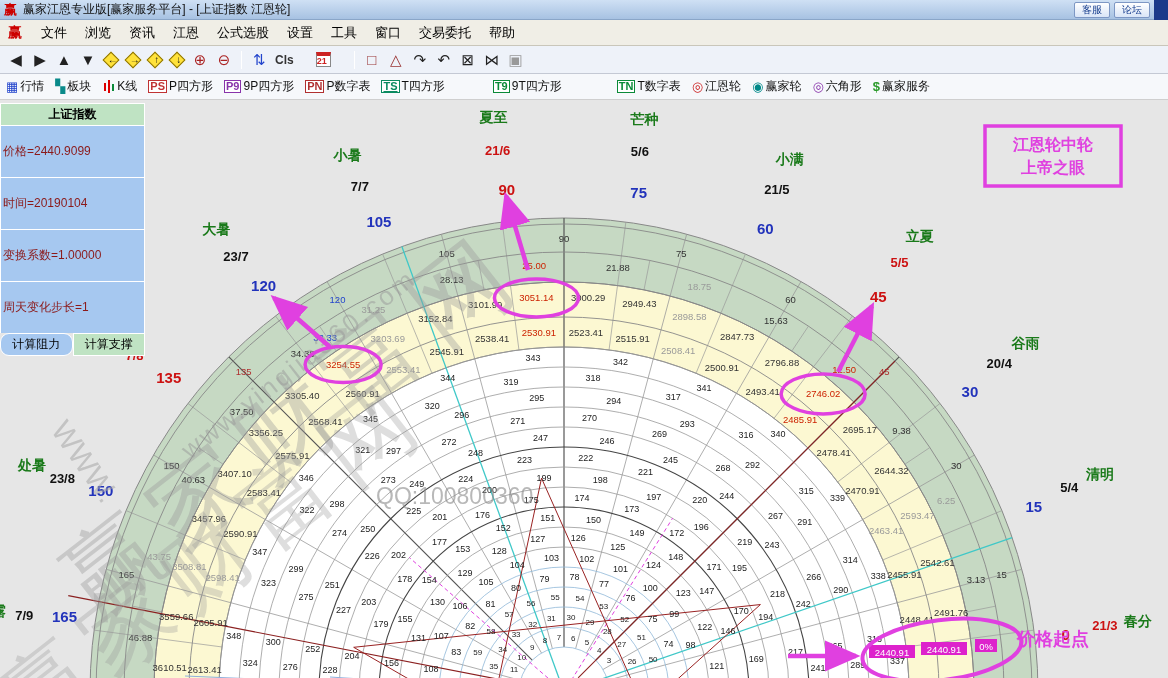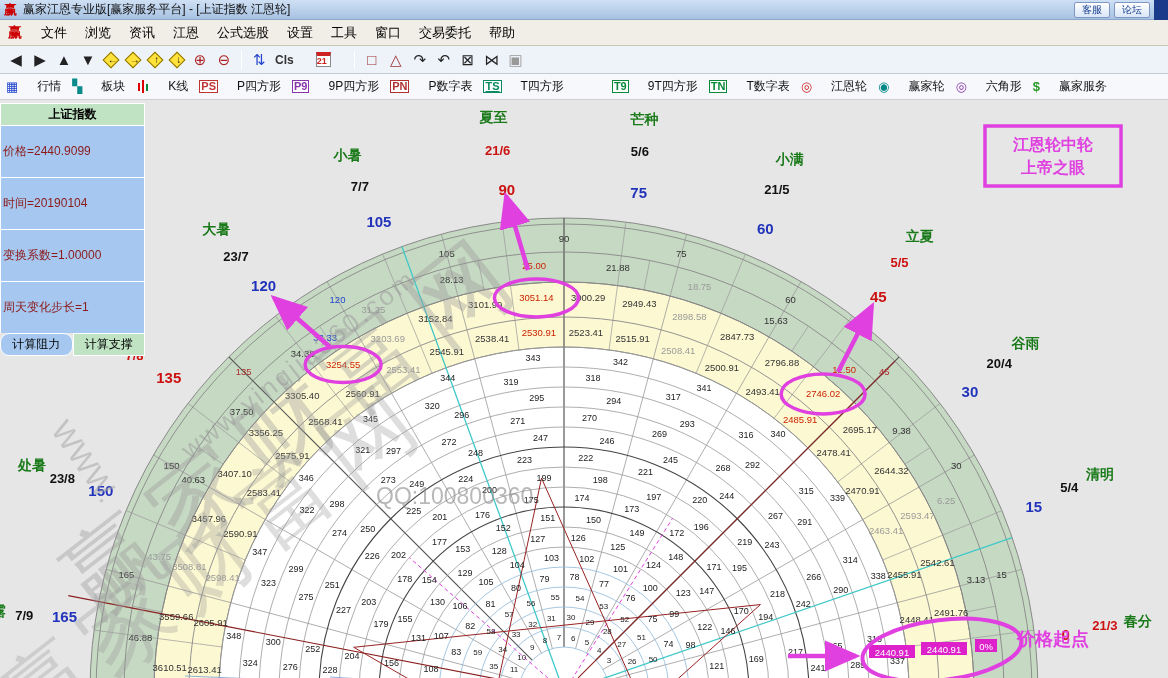--- a/index.html
+++ b/index.html
@@ -32,21 +32,21 @@
     transform:rotate(-45deg);font-size:10px;color:#111;font-weight:bold;}
   .cls{font-size:12px;font-weight:bold;color:#333;margin:0 4px;}
   .cal{display:inline-block;width:15px;height:15px;border:1px solid #888;background:#fff;
     border-top:4px solid #c22;font-size:9px;line-height:11px;text-align:left;color:#c22;font-weight:bold;margin:0 18px;}
   .redshape{color:#993333;}
   .grayicon{color:#999;}
   
   .toolbar2{position:absolute;left:0;top:74px;width:100%;height:26px;background:#f6f8fb;
     border-bottom:1px solid #cfcfcf;display:flex;align-items:center;padding-left:6px;font-size:12px;color:#111;}
   .t2{display:flex;align-items:center;margin-right:11px;}
-  .t2 .lbl{margin-left:19px;}
+  .t2 .lbl{margin-left:2px;}
   .badge{display:inline-block;font-size:11px;font-weight:bold;border:1px solid;padding:0 1px;
     line-height:11px;background:#fff;}
   .kicon{display:inline-block;width:13px;height:13px;background:
     linear-gradient(#d00,#d00) 2px 3px/2px 8px no-repeat,
     linear-gradient(#d00,#d00) 6px 0px/2px 13px no-repeat,
     linear-gradient(#0a8a38,#0a8a38) 10px 4px/2px 7px no-repeat;}
   .gicon{font-size:13px;line-height:13px;}
   
   .chart{position:absolute;left:0;top:100px;width:1168px;height:578px;background:#e6e6e6;}
   svg text{font-family:"Liberation Sans","DejaVu Sans",sans-serif;}
@@ -149,21 +149,21 @@
       </span>
       <span class="t2">
         <span class="badge" style="border-color: rgb(10, 138, 96); color: rgb(10, 138, 96); text-decoration: underline;">TS</span>
         <span class="lbl">T四方形</span>
       </span>
       <span class="t2">
         <span class="badge" style="border-color: rgb(10, 138, 56); color: rgb(10, 138, 56); margin-left: 37px;">T9</span>
         <span class="lbl">9T四方形</span>
       </span>
       <span class="t2">
-        <span class="badge" style="border-color: rgb(10, 138, 56); color: rgb(10, 138, 56);">TN</span>
+        <span class="badge" style="border-color: rgb(10, 138, 56); color: rgb(10, 138, 56); margin-left: 44px;">TN</span>
         <span class="lbl">T数字表</span>
       </span>
       <span class="t2">
         <span class="gicon" style="color: rgb(204, 34, 34); font-weight: bold;">◎</span>
         <span class="lbl">江恩轮</span>
       </span>
       <span class="t2">
         <span class="gicon" style="color: rgb(0, 136, 136); font-weight: bold;">◉</span>
         <span class="lbl">赢家轮</span>
       </span>

